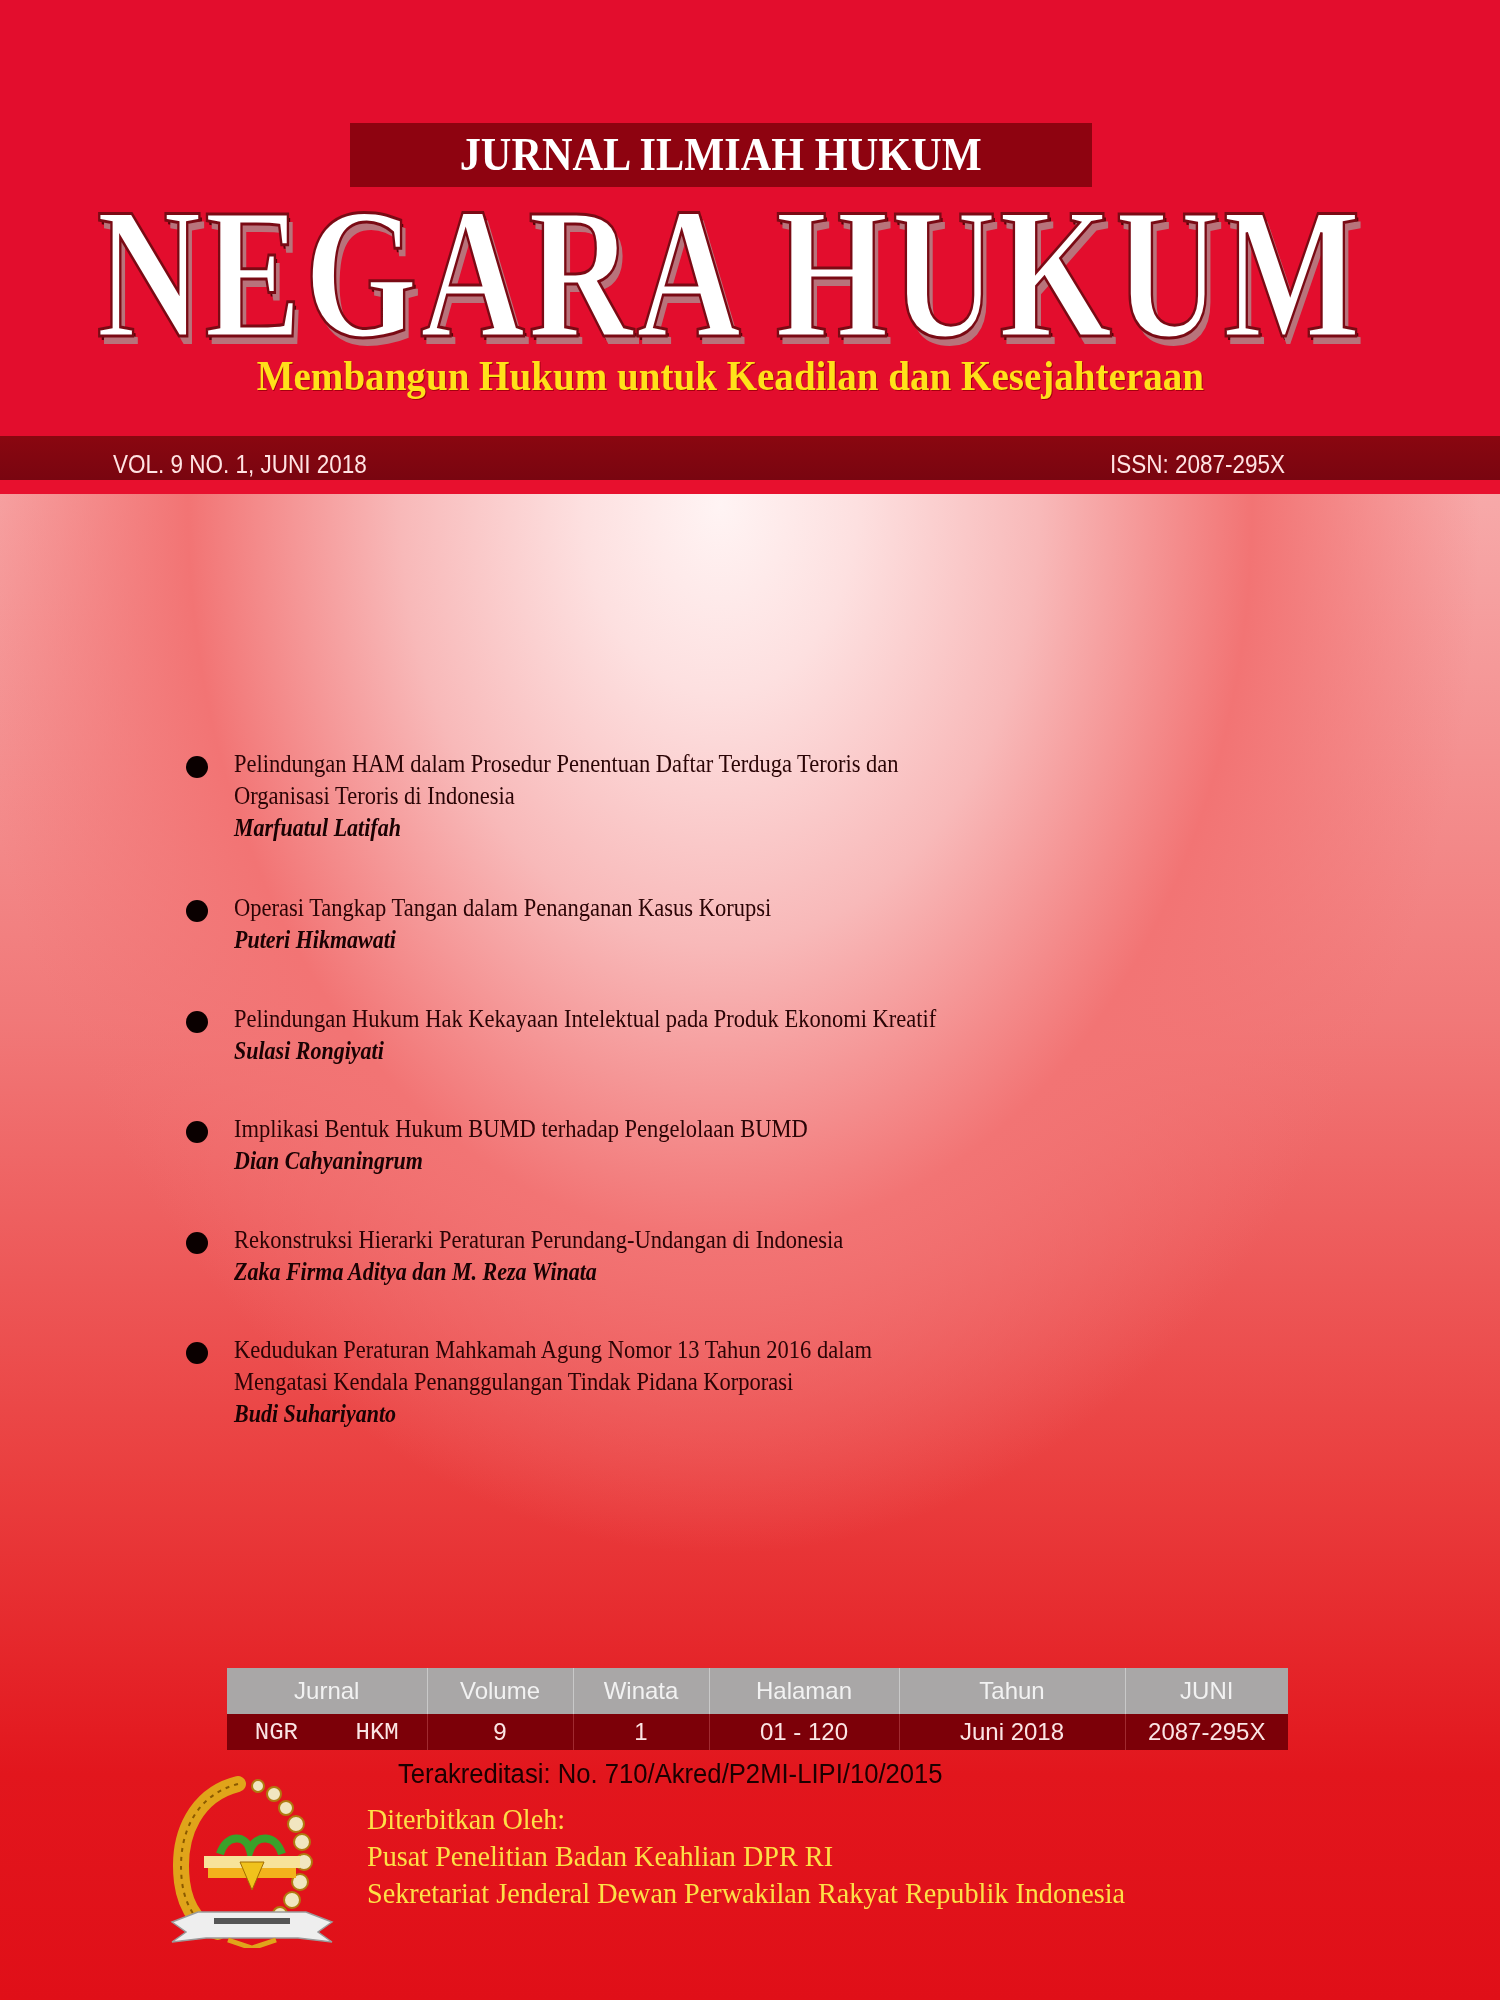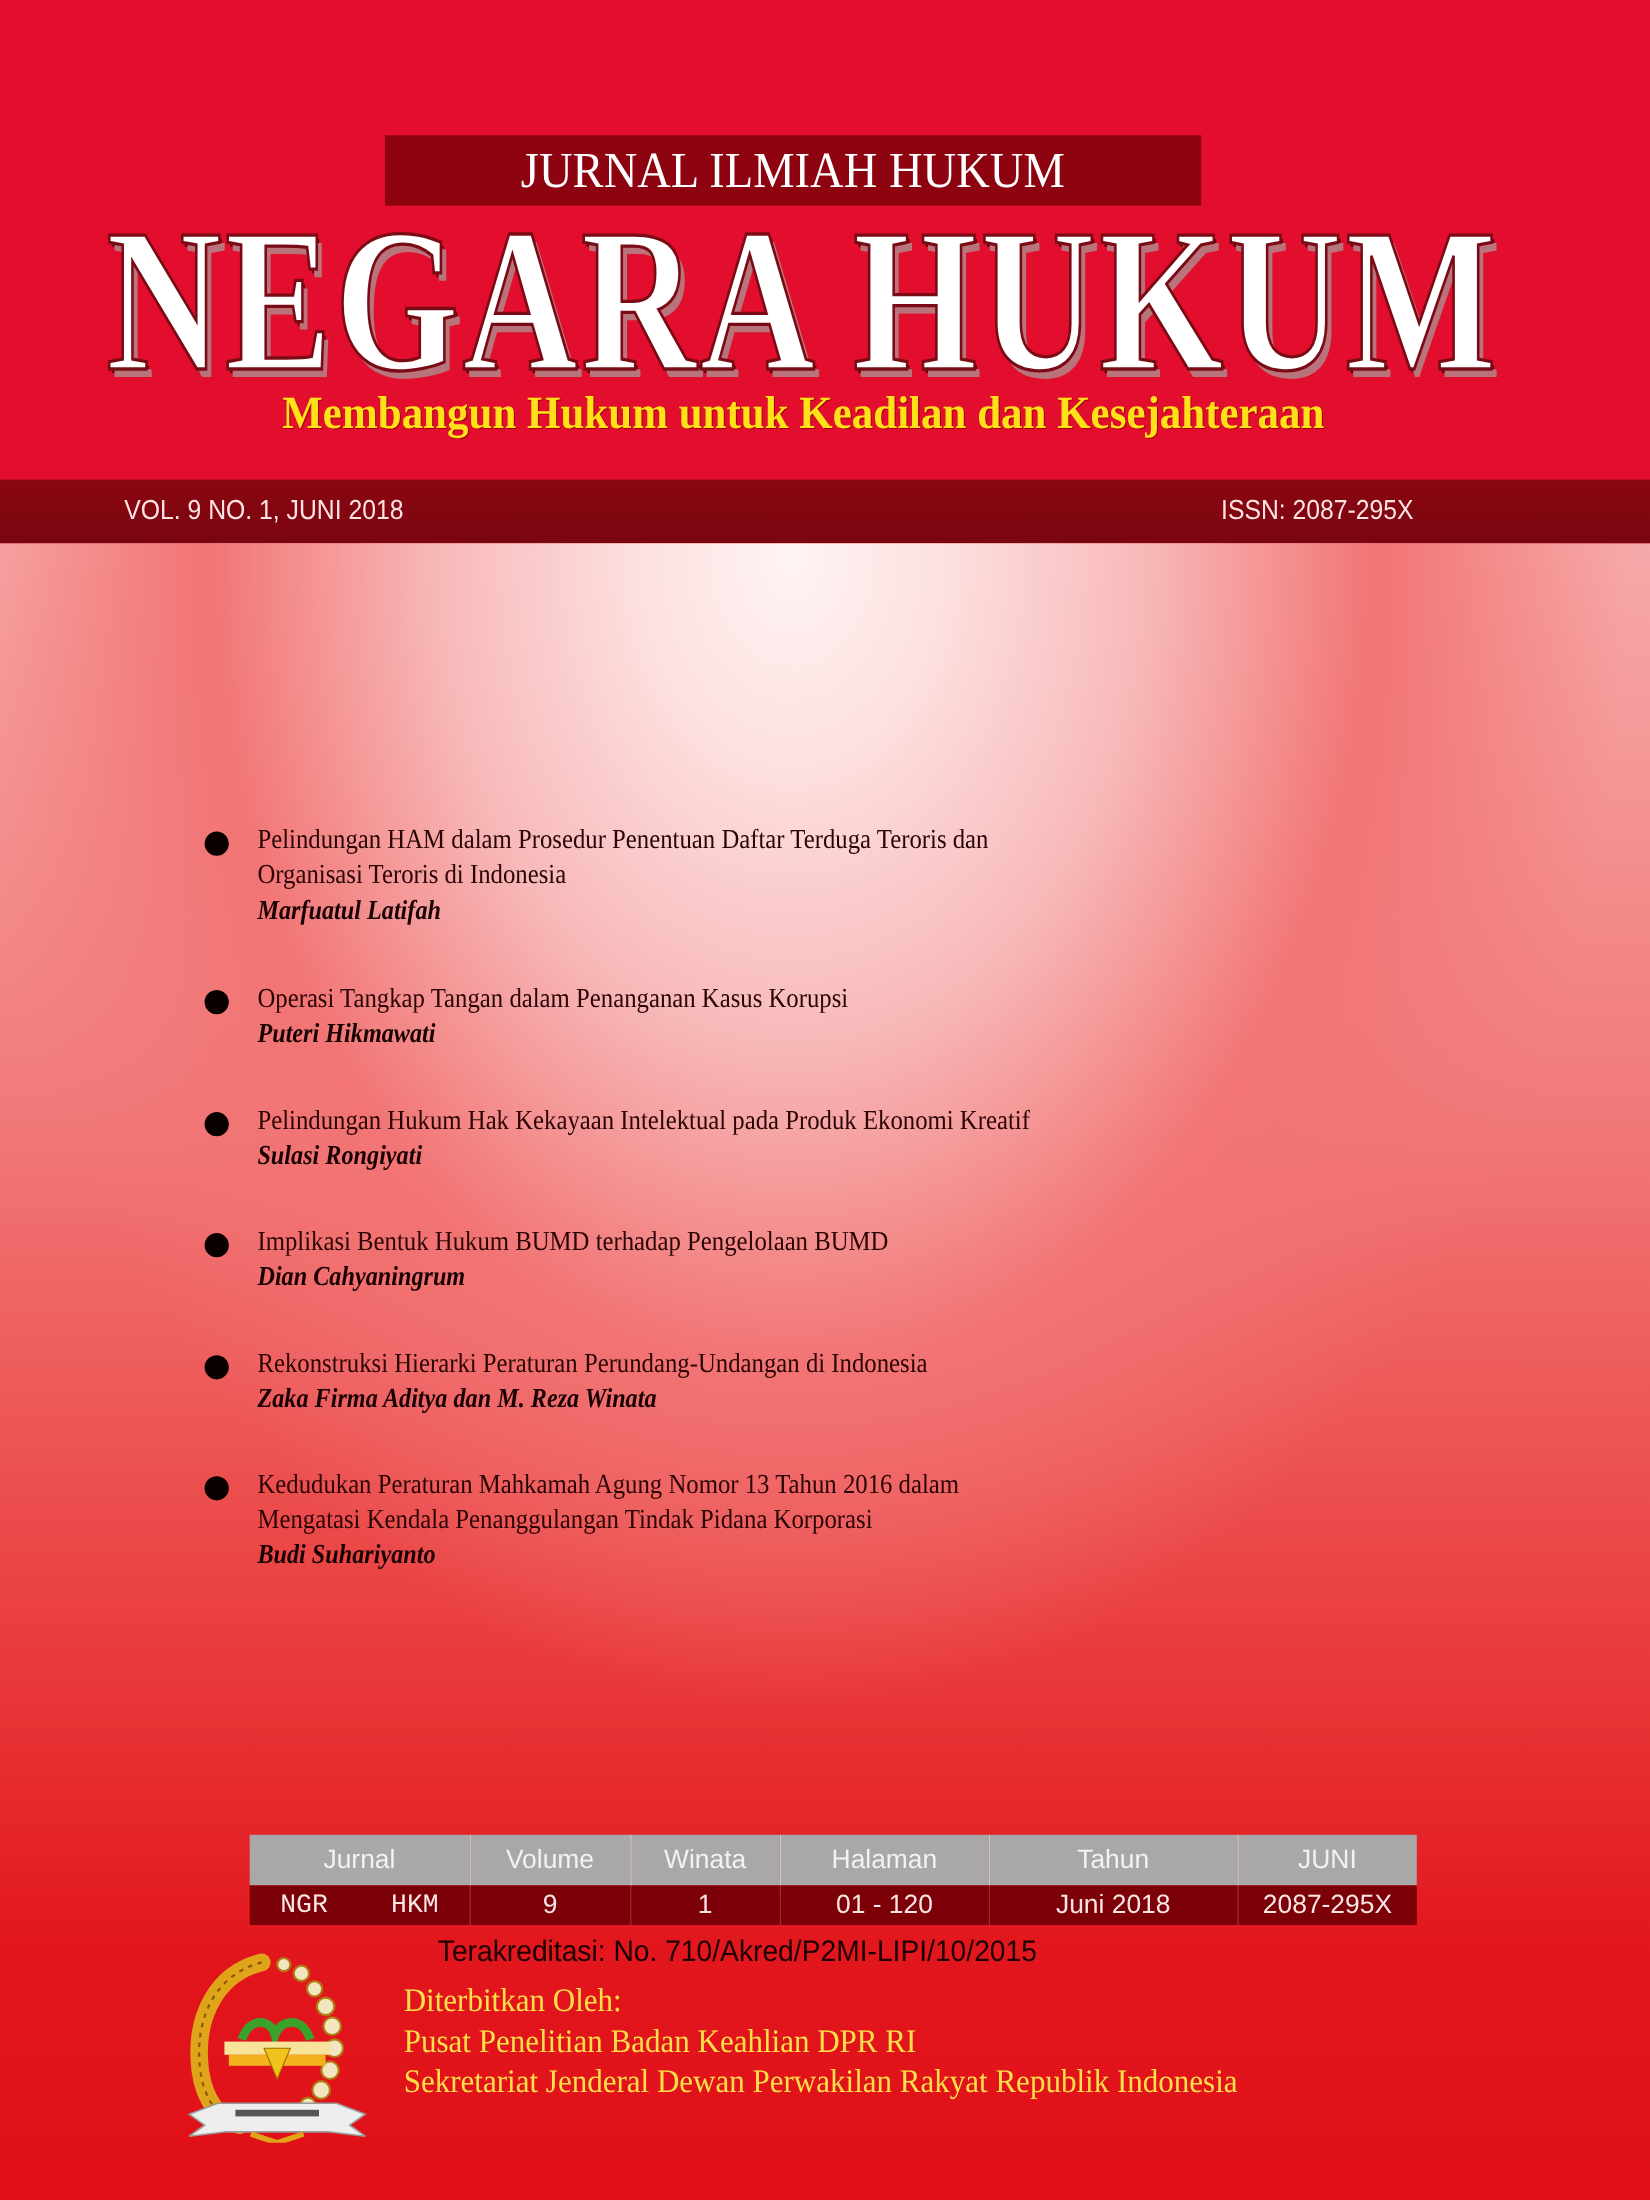--- a/index.html
+++ b/index.html
@@ -8,21 +8,21 @@
       background: #e8102e;
       font-family: "Liberation Serif", serif;
     }
     .top-band {
       position: absolute; left: 0; top: 0; width: 1500px; height: 436px;
       background: #e30d2d;
     }
     .series-box {
       position: absolute; left: 350px; top: 123px; width: 742px; height: 64px;
       background: #8e0310;
-      display: flex; align-items: center; justify-content: center;
+      display: flex; align-items: center; justify-content: center; font-weight: bold;
     }
     .series-box span {
       color: #ffffff; font-family: "Liberation Serif", serif;
       font-size: 46px; letter-spacing: 0px; transform: scaleX(0.92);
       white-space: nowrap; line-height: 1;
     }
     .big-title {
       position: absolute; left: 110px; top: 196px; width: 1240px; height: 170px;
       display: flex; align-items: flex-end; justify-content: center;
     }
@@ -37,21 +37,21 @@
     .tagline {
       position: absolute; left: 110px; top: 352px; width: 1240px; text-align: center;
     }
     .tagline span {
       display: inline-block; color: #ffe11a; font-weight: bold;
       font-family: "Liberation Serif", serif; font-size: 42px;
       transform: scaleX(0.93); white-space: nowrap;
       text-shadow: 1px 1px 0 #a4000f;
     }
     .issue-bar {
-      position: absolute; left: 0; top: 436px; width: 1500px; height: 58px;
+      position: absolute; left: 0; top: 436px; width: 1500px; height: 44px;
       background: linear-gradient(#8a0710, #790510);
       text-align: center;
     }
     .issue-left, .issue-right {
       position: absolute; top: 14px; color: #ffe3e3;
       font-family: "Liberation Sans", sans-serif; font-size: 25px;
       transform-origin: left center; transform: scaleX(0.9);
       white-space: nowrap;
     }
     .issue-left { left: 113px; }

